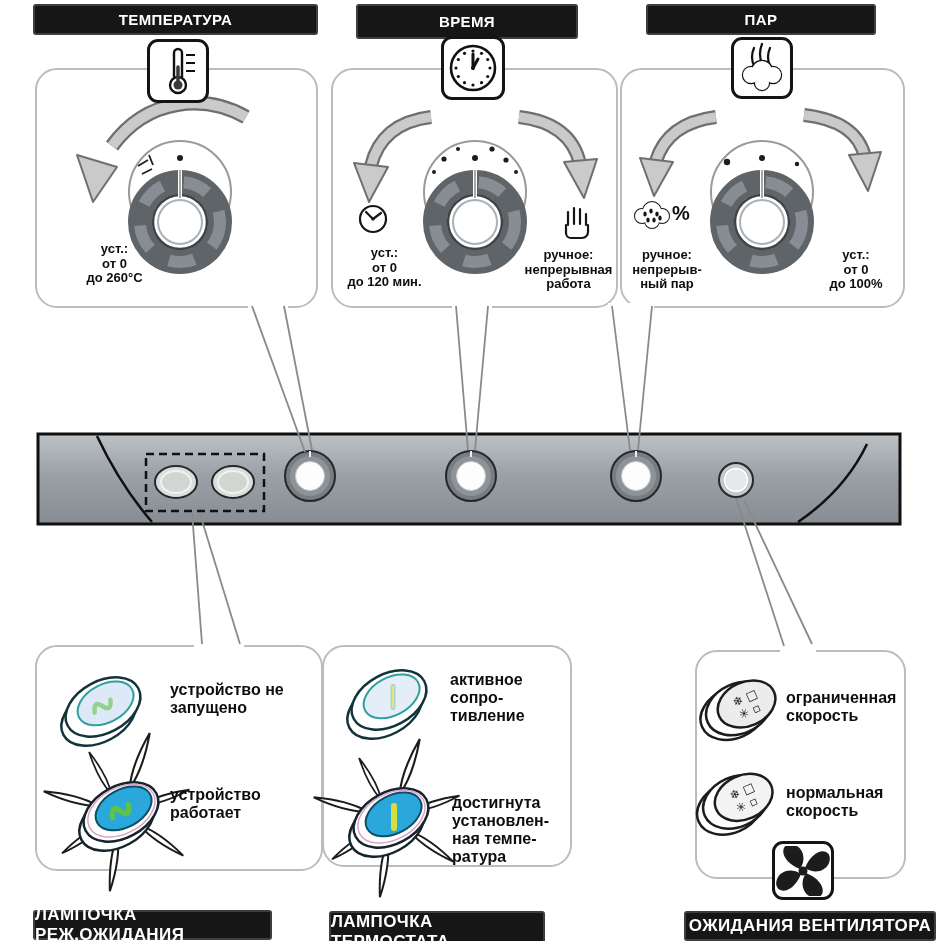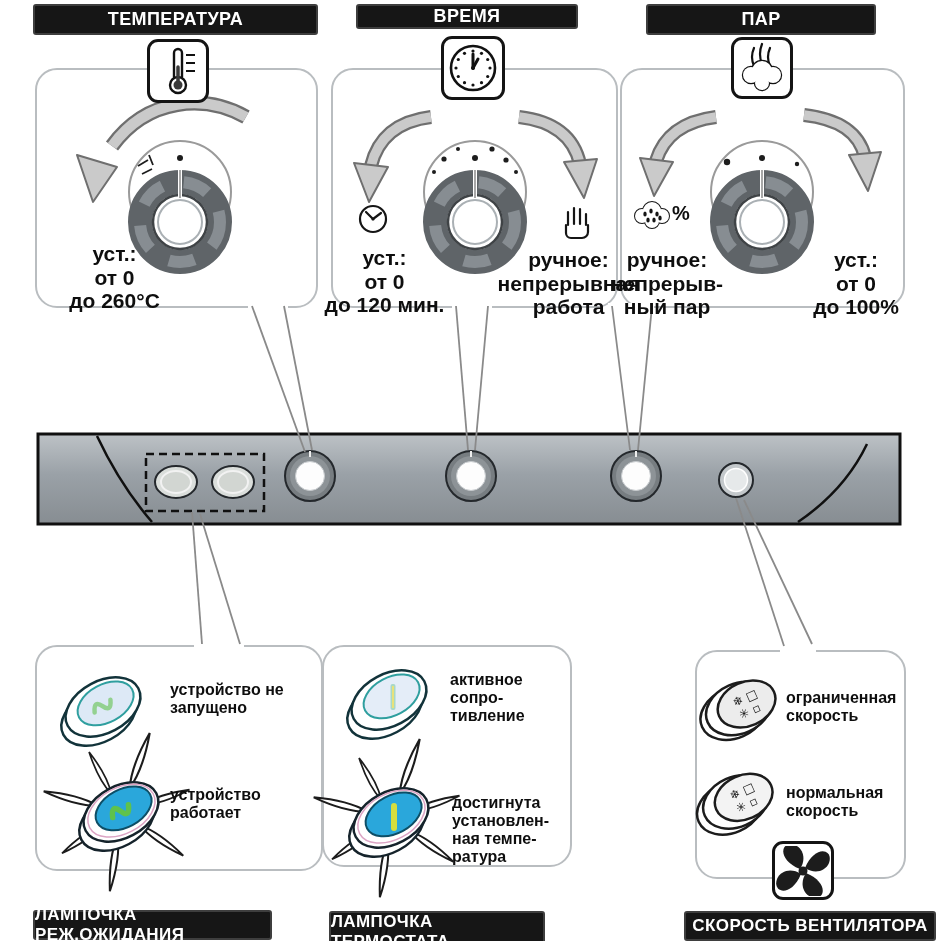--- a/index.html
+++ b/index.html
@@ -3,38 +3,38 @@
 <meta charset="utf-8">
 <style>
   html,body{margin:0;padding:0;background:#fff;}
   .stage{position:relative;width:941px;height:941px;background:#fff;overflow:hidden;
          font-family:"Liberation Sans",sans-serif;}
   .panel{position:absolute;background:#fff;border:2.5px solid #b9bdc0;border-radius:22px;
          box-sizing:border-box;z-index:1;}
   #art{position:absolute;left:0;top:0;z-index:2;}
   .bar{position:absolute;background:#161616;color:#fff;border:2px solid #3e3e3e;border-radius:3px;
        display:flex;align-items:center;justify-content:center;box-sizing:border-box;
-       font-weight:700;font-size:18px;letter-spacing:.4px;z-index:3;}
+       font-weight:700;font-size:15px;letter-spacing:.4px;z-index:3;}
   .bar.small{font-size:17px;}
   .iconbox{position:absolute;background:#fff;border:3px solid #141414;border-radius:11px;
        display:flex;align-items:center;justify-content:center;box-sizing:border-box;z-index:3;}
-  .lbl{position:absolute;white-space:pre-line;color:#0e0e0e;font-weight:700;font-size:21px;
+  .lbl{position:absolute;white-space:pre-line;color:#0e0e0e;font-weight:700;font-size:13px;
        line-height:1.12;text-align:center;z-index:3;}
   .lbl.left{text-align:left;font-size:16px;}
   .pct{position:absolute;font-weight:700;font-size:20px;color:#0e0e0e;z-index:3;}
 </style>
 </head>
 <body>
 
 <div class="stage">
 
   <div class="bar" style="left:33px;top:4px;width:285px;height:31px">
     <span>ТЕМПЕРАТУРА</span>
   </div>
-  <div class="bar" style="left:356px;top:4px;width:222px;height:25px">
+  <div class="bar" style="left:356px;top:4px;width:222px;height:35px">
     <span>ВРЕМЯ</span>
   </div>
   <div class="bar" style="left:646px;top:4px;width:230px;height:31px">
     <span>ПАР</span>
   </div>
 
   <div class="panel" style="left:35px;top:68px;width:283px;height:240px"></div>
   <div class="panel" style="left:331px;top:68px;width:287px;height:240px"></div>
   <div class="panel" style="left:620px;top:68px;width:285px;height:240px"></div>
 
@@ -371,16 +371,16 @@
   <div class="lbl left" style="left:786px;top:784px;width:115px">нормальная
 скорость</div>
 
   <div class="bar small" style="left:33px;top:910px;width:239px;height:30px">
     <span>ЛАМПОЧКА РЕЖ.ОЖИДАНИЯ</span>
   </div>
   <div class="bar small" style="left:329px;top:911px;width:216px;height:41px">
     <span>ЛАМПОЧКА ТЕРМОСТАТА</span>
   </div>
   <div class="bar small" style="left:684px;top:911px;width:252px;height:30px">
-    <span>СКОРОСТЬ ВЕНТИЛЯТОРА</span>
+    <span>ОЖИДАНИЯ ВЕНТИЛЯТОРА</span>
   </div>
 
 </div>
 
 </body></html>

